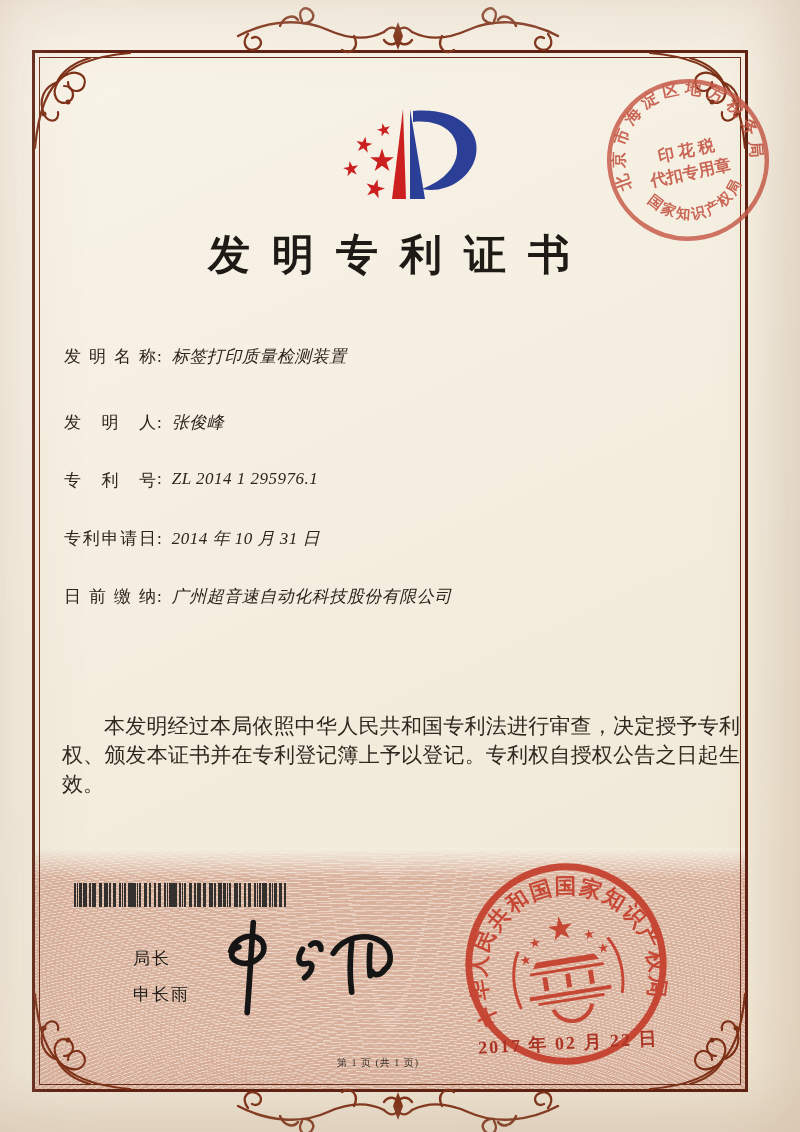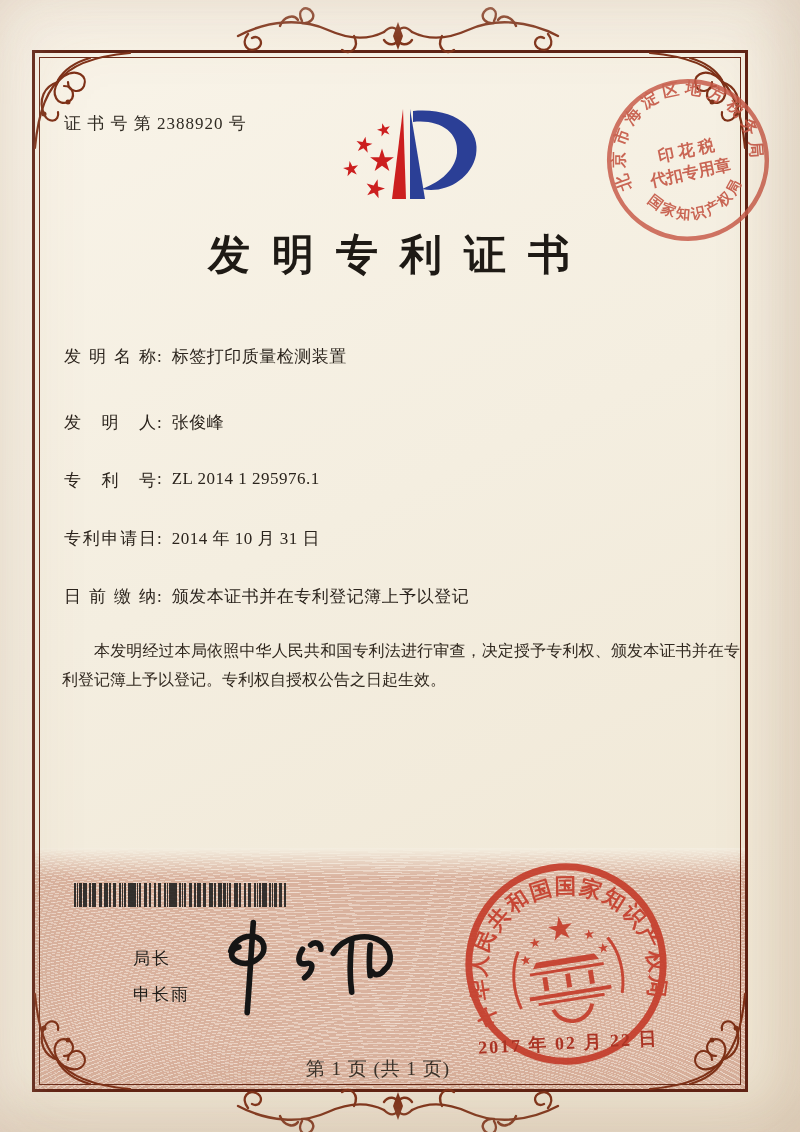--- a/index.html
+++ b/index.html
@@ -29,40 +29,40 @@
   .logo{position:absolute;left:318px;top:96px;width:190px;height:122px;z-index:4;}
   .title{position:absolute;left:0;top:227px;width:800px;z-index:4;text-align:center;
     font-size:42px;font-weight:bold;letter-spacing:22px;box-sizing:border-box;color:#1e1a15;}
   
   .tax-stamp{position:absolute;left:598px;top:70px;width:180px;height:180px;z-index:5;
     transform:rotate(-12deg);opacity:.92;}
   
   .field{position:absolute;left:64px;z-index:4;font-size:17px;white-space:nowrap;}
   .field .lbl{display:inline-block;width:92px;text-align:justify;text-align-last:justify;text-justify:inter-character;vertical-align:top;}
   .field .sep{display:inline-block;margin:0 2px 0 1px;}
-  .field .val{display:inline-block;margin-left:8px;letter-spacing:.5px;}
+  .field .val{display:inline-block;margin-left:8px;letter-spacing:.5px;font-style:italic;}
   .f0{top:345px}.f1{top:411px}.f2{top:469px}.f3{top:527px}.f4{top:585px}.f5{top:643px}
   
-  .body-text{position:absolute;left:62px;top:636px;width:678px;z-index:4;
-    font-size:16px;line-height:29px;color:#30281f;text-align:justify;}
+  .body-text{position:absolute;left:62px;top:712px;width:678px;z-index:4;
+    font-size:21px;line-height:29px;color:#30281f;text-align:justify;}
   .body-text p{margin:0;text-indent:2em;}
   
   .barcode{position:absolute;left:74px;top:883px;width:214px;height:24px;z-index:4;opacity:.88;
     background:
       repeating-linear-gradient(90deg,#1d1d1d 0 2px,transparent 2px 5px),
       repeating-linear-gradient(90deg,#1d1d1d 0 1px,transparent 1px 3px,#1d1d1d 3px 4px,transparent 4px 9px),
       repeating-linear-gradient(90deg,transparent 0 6px,#1d1d1d 6px 8px,transparent 8px 13px);}
   .signer{position:absolute;left:87px;top:941px;z-index:4;font-family:"Liberation Sans","DejaVu Sans",sans-serif;
     font-size:17px;line-height:36px;color:#23201c;letter-spacing:2px;margin-left:46px;}
   .signature{position:absolute;left:200px;top:910px;width:205px;height:108px;z-index:4;}
   .seal{position:absolute;left:458px;top:856px;width:216px;height:216px;z-index:5;transform:rotate(-9deg);}
   .seal-date{position:absolute;left:478px;top:1031px;z-index:6;font-weight:bold;font-size:18px;
     color:#ab3424;letter-spacing:2px;transform:rotate(-3deg);}
   .footer{position:absolute;left:32px;top:1056px;width:692px;z-index:4;text-align:center;
-    font-size:19px;color:#3a332b;letter-spacing:1px;}
+    font-size:10px;color:#3a332b;letter-spacing:1px;}
   
   .ornaments{position:absolute;inset:0;width:800px;height:1132px;z-index:3;pointer-events:none;}
 </style>
 </head>
 <body>
 
 <div class="page">
 
   <svg width="0" height="0" style="position:absolute">
     <defs>
@@ -100,21 +100,20 @@
       <use href="#dragon-half"></use>
       <use href="#dragon-half" transform="scale(-1,1)"></use>
       <path d="M 0,-32 L 5,-18 L 0,-4 L -5,-18 Z" fill="#7e3118"></path>
     </g>
     <use href="#corner-flourish" transform="translate(748,1092)"></use>
     <use href="#corner-flourish" transform="translate(32,1092) scale(-1,1)"></use>
     <use href="#corner-flourish" transform="translate(748,50) scale(1,-1)"></use>
     <use href="#corner-flourish" transform="translate(32,50) scale(-1,-1)"></use>
   </svg>
 
-  <div class="cert-no">证 书 号 第 2388920 号</div>
 
   <svg class="logo" viewBox="0 0 190 120">
     <g fill="#cc1f1f">
       <use href="#star5" transform="translate(66,33) scale(0.7) rotate(-15)"></use>
       <use href="#star5" transform="translate(46,48) scale(0.85) rotate(10)"></use>
       <use href="#star5" transform="translate(64,64) scale(1.25)"></use>
       <use href="#star5" transform="translate(33,72) scale(0.8) rotate(-10)"></use>
       <use href="#star5" transform="translate(57,92) scale(1.0) rotate(15)"></use>
       <polygon points="85,12 74,102 88,102"></polygon>
     </g>
@@ -146,21 +145,21 @@
   <div class="field f1">
     <span class="lbl">发明人</span><span class="sep">:</span><span class="val">张俊峰</span>
   </div>
   <div class="field f2">
     <span class="lbl">专利号</span><span class="sep">:</span><span class="val">ZL 2014 1 295976.1</span>
   </div>
   <div class="field f3">
     <span class="lbl">专利申请日</span><span class="sep">:</span><span class="val">2014 年 10 月 31 日</span>
   </div>
   <div class="field f4">
-    <span class="lbl">日前缴纳</span><span class="sep">:</span><span class="val">颁发本证书并在专利登记簿上予以登记</span>
+    <span class="lbl">日前缴纳</span><span class="sep">:</span><span class="val">广州超音速自动化科技股份有限公司</span>
   </div>
 
   <div class="body-text">
     <p>本发明经过本局依照中华人民共和国专利法进行审查，决定授予专利权、颁发本证书并在专利登记簿上予以登记。专利权自授权公告之日起生效。</p>
   </div>
 
   <div class="barcode"></div>
 
   <div class="signer">
     <div>局长</div>

